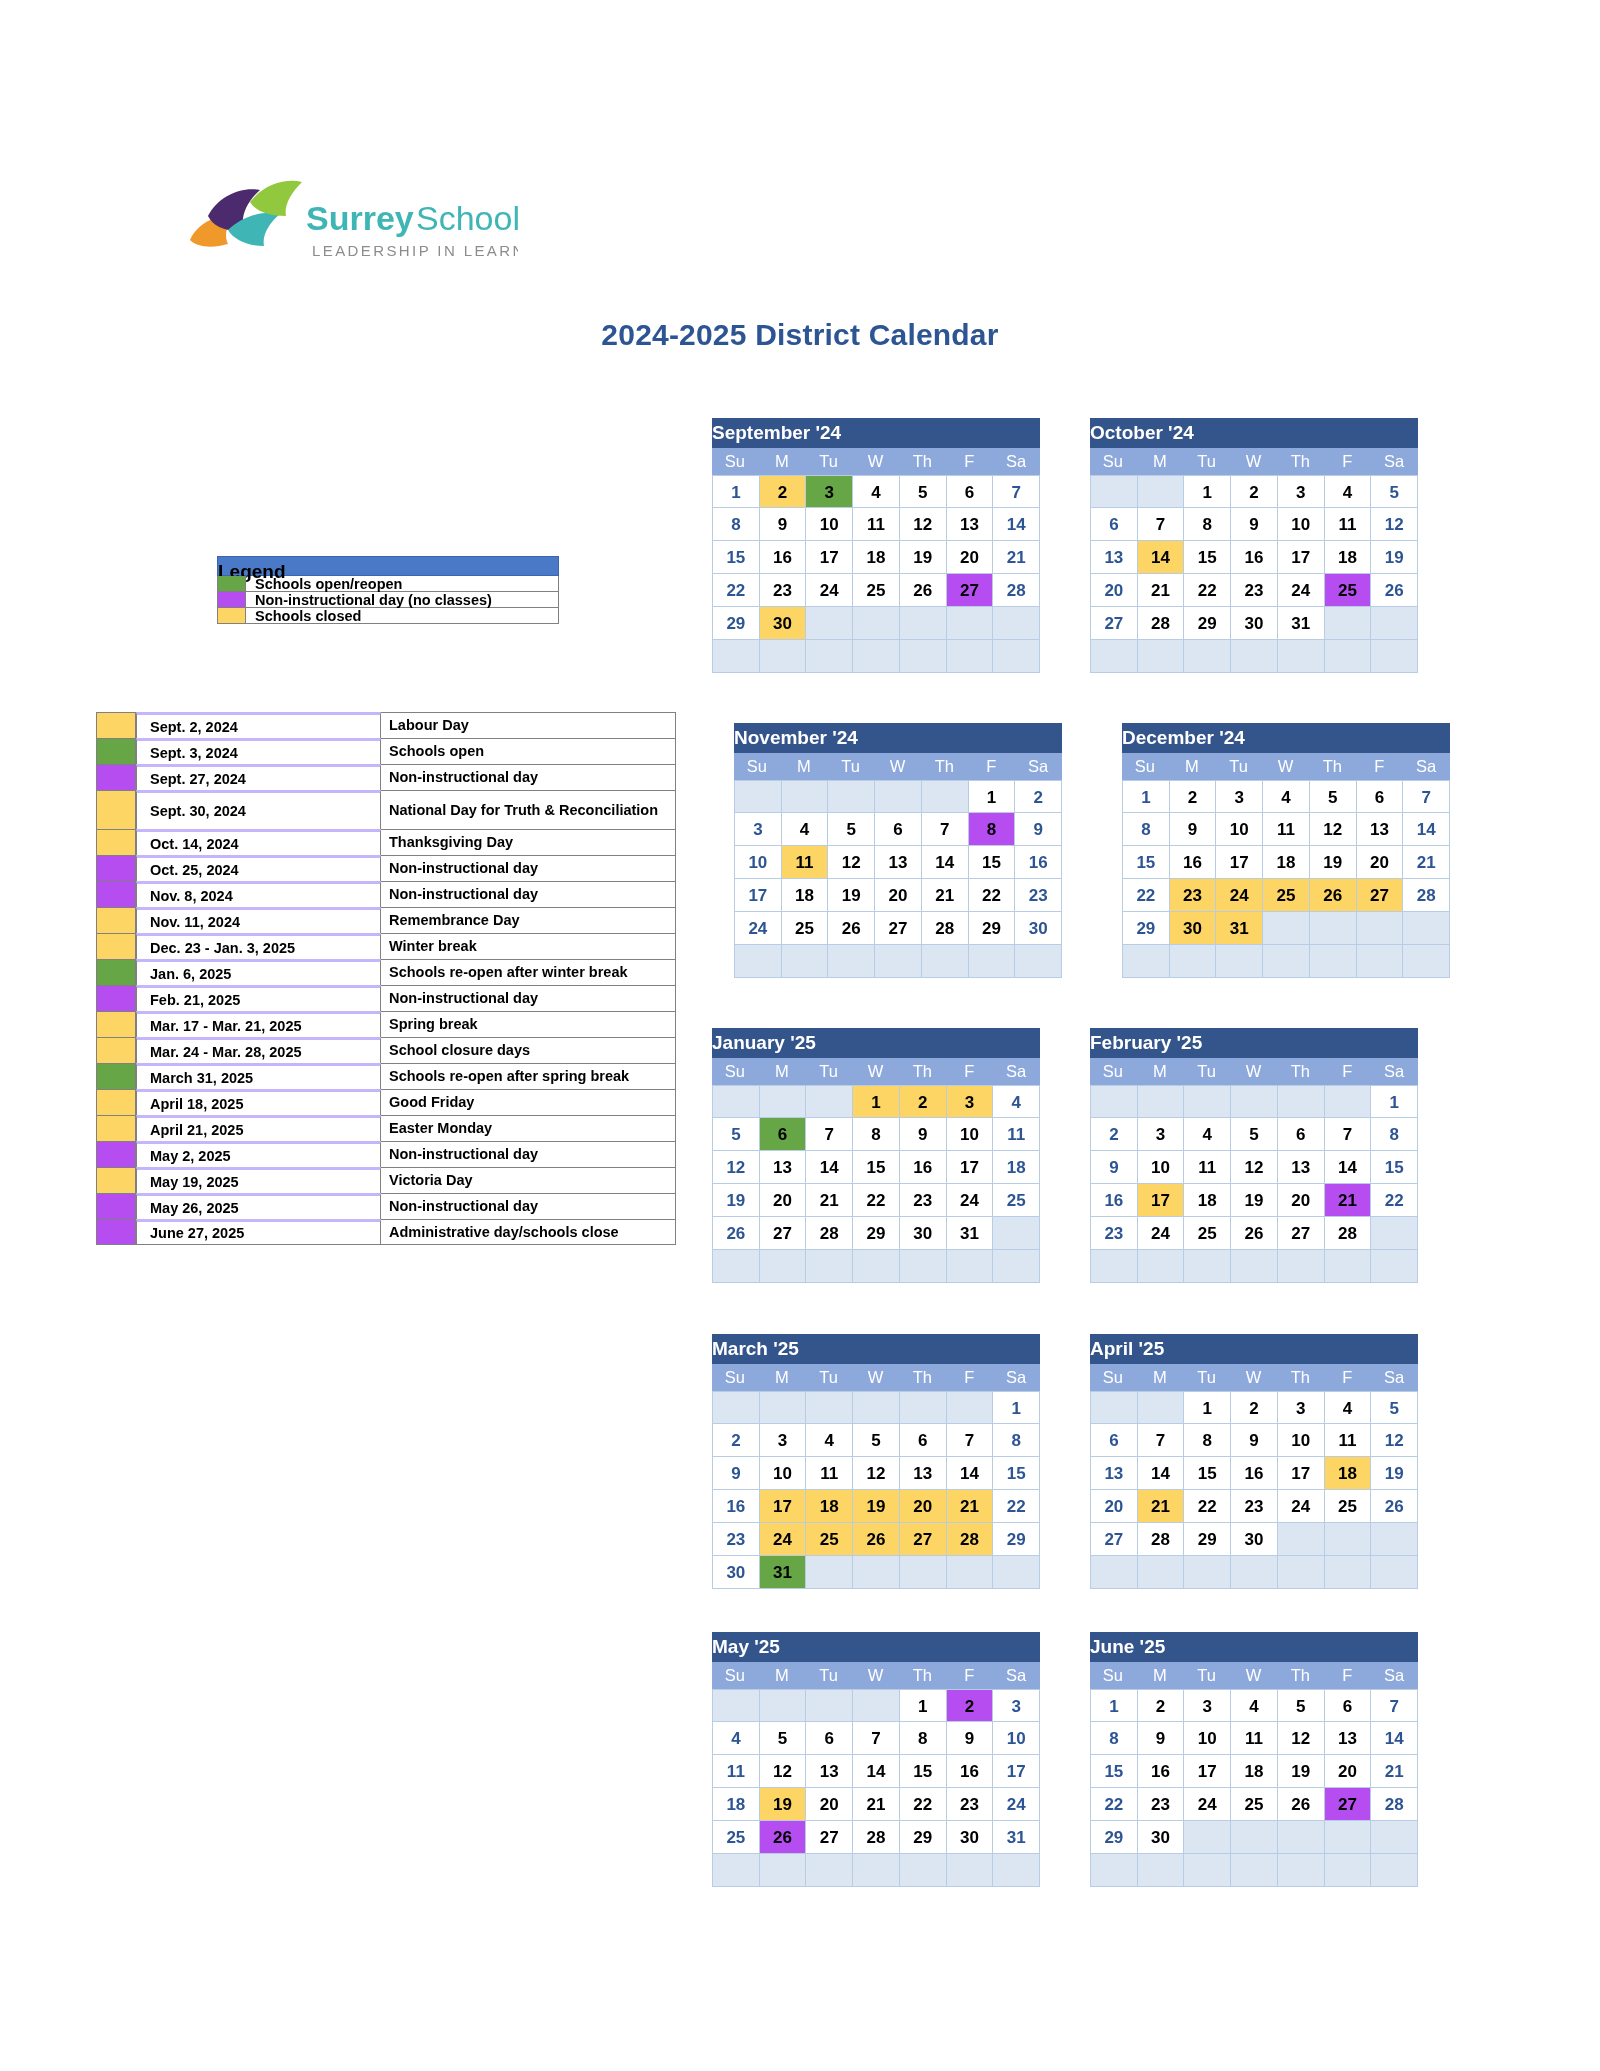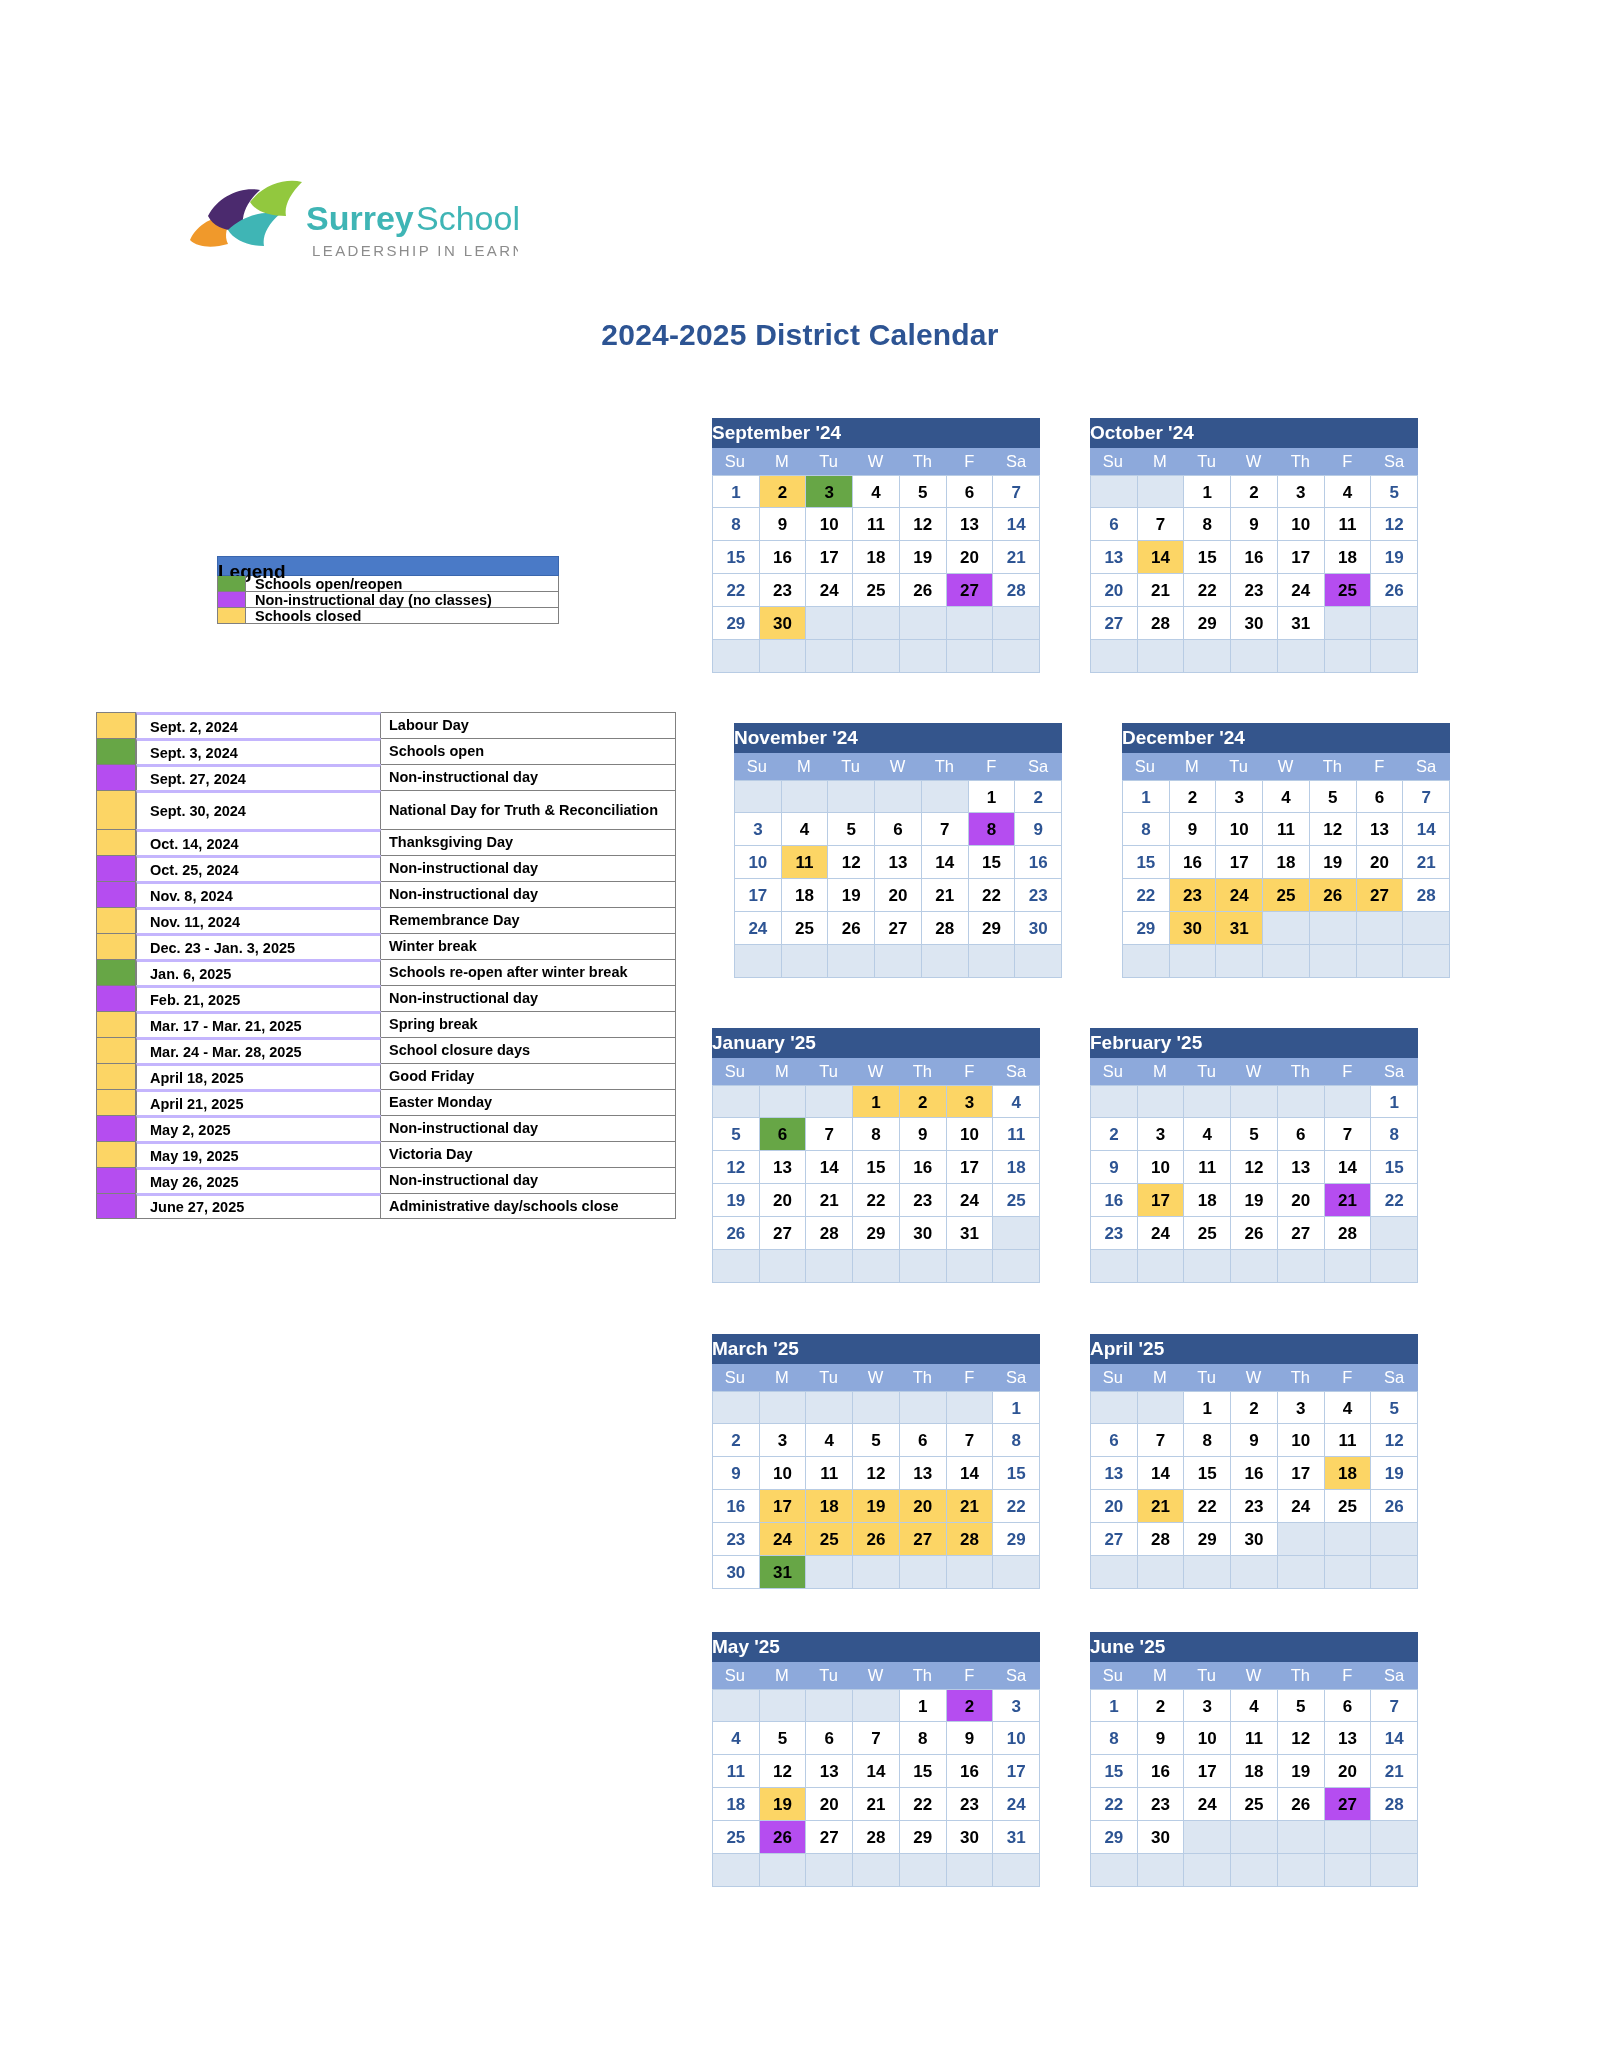--- a/index.html
+++ b/index.html
@@ -189,20 +189,25 @@
         <div class="dsw" style="background: rgb(252, 213, 101);"></div>
         <div class="ddate">Mar. 17 - Mar. 21, 2025</div>
         <div class="ddesc">Spring break</div>
       </div>
       <div class="drow std">
         <div class="dsw" style="background: rgb(252, 213, 101);"></div>
         <div class="ddate">Mar. 24 - Mar. 28, 2025</div>
         <div class="ddesc">School closure days</div>
       </div>
       <div class="drow std">
+        <div class="dsw" style="background: rgb(103, 166, 70);"></div>
+        <div class="ddate">March 31, 2025</div>
+        <div class="ddesc">Schools re-open after spring break</div>
+      </div>
+      <div class="drow std">
         <div class="dsw" style="background: rgb(252, 213, 101);"></div>
         <div class="ddate">April 18, 2025</div>
         <div class="ddesc">Good Friday</div>
       </div>
       <div class="drow std">
         <div class="dsw" style="background: rgb(252, 213, 101);"></div>
         <div class="ddate">April 21, 2025</div>
         <div class="ddesc">Easter Monday</div>
       </div>
       <div class="drow std">

